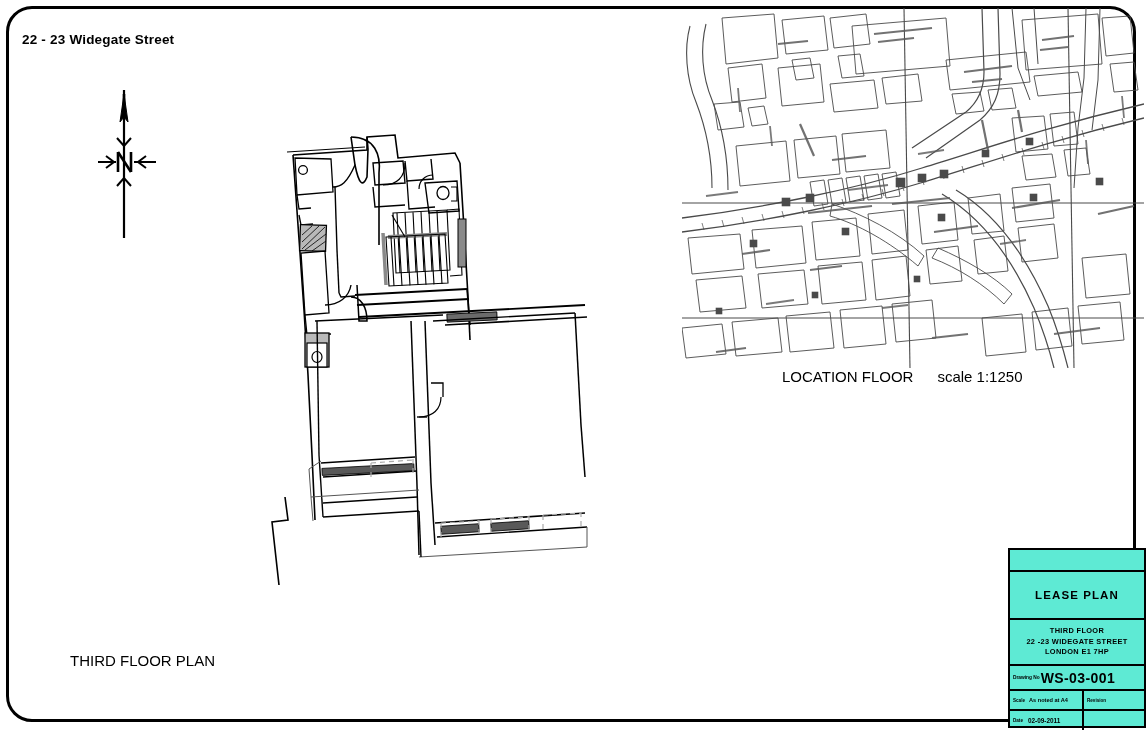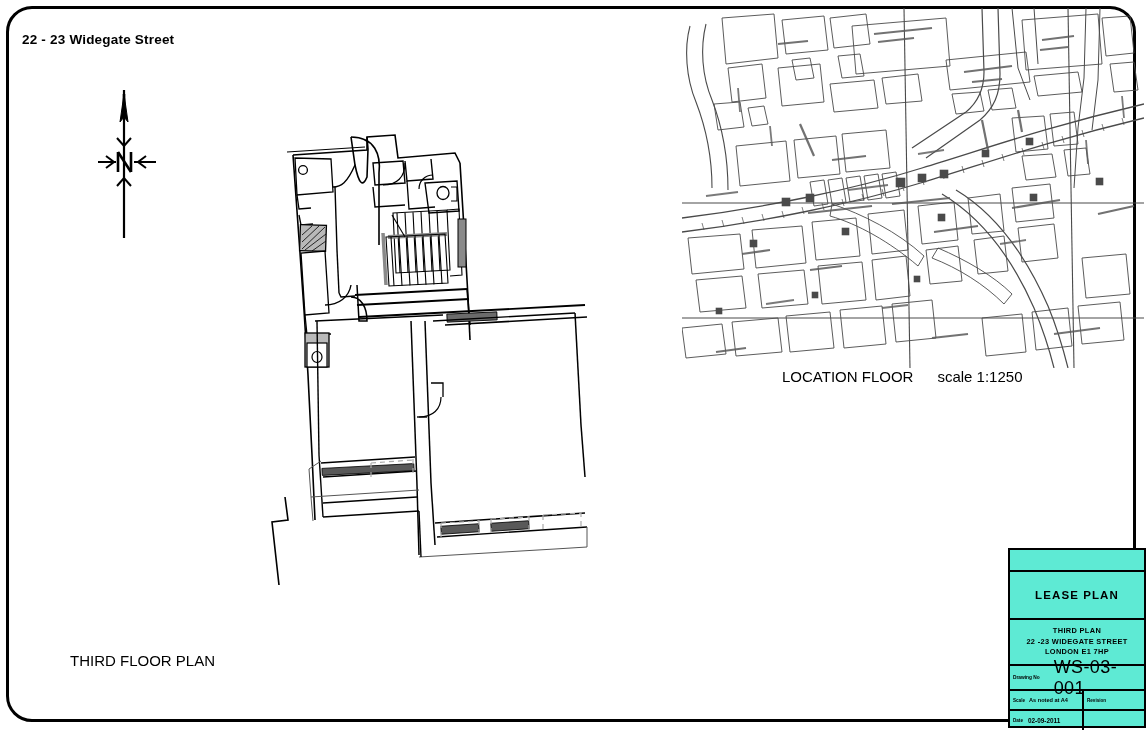--- a/index.html
+++ b/index.html
@@ -36,21 +36,21 @@
       border:2px solid #000;box-sizing:border-box;background:#5eead4;}
   .tb-row{border-bottom:2px solid #000;box-sizing:border-box;position:relative;}
   .tb-r1{height:22px;}
   .tb-r2{height:48px;display:flex;align-items:center;justify-content:center;}
   .tb-r2 .txt{font-size:11.5px;font-weight:bold;letter-spacing:1.1px;}
   .tb-r3{height:46px;display:flex;flex-direction:column;align-items:center;justify-content:center;
       text-align:center;line-height:10.5px;}
   .tb-r3 div{font-size:7.4px;font-weight:bold;letter-spacing:.35px;}
   .tb-r4{height:25px;display:flex;align-items:center;}
   .tb-r4 .lbl{font-size:4.8px;font-weight:bold;margin-left:3px;white-space:nowrap;}
-  .tb-r4 .val{font-size:18px;font-weight:normal;letter-spacing:.4px;margin-left:14px;}
+  .tb-r4 .val{font-size:14px;font-weight:bold;letter-spacing:.4px;margin-left:1px;}
   .tb-r5{height:18px;display:flex;border-bottom:2px solid #000;}
   .tb-r5 .cellA{width:74px;border-right:2px solid #000;display:flex;align-items:center;
       box-sizing:border-box;overflow:hidden;}
   .tb-r5 .cellB{flex:1;display:flex;align-items:center;box-sizing:border-box;}
   .tb-r6{height:19px;display:flex;}
   .tb-r6 .cellA{width:74px;border-right:2px solid #000;display:flex;align-items:center;
       box-sizing:border-box;overflow:hidden;}
   .tb-r6 .cellB{flex:1;}
   .mini-lbl{font-size:4.6px;font-weight:bold;margin-left:3px;white-space:nowrap;}
   .mini-val{font-size:5.6px;font-weight:bold;margin-left:4px;white-space:nowrap;}
@@ -400,21 +400,21 @@
 
     <div class="tb-row tb-r1">
       <span></span>
     </div>
 
     <div class="tb-row tb-r2">
       <span class="txt">LEASE PLAN</span>
     </div>
 
     <div class="tb-row tb-r3">
-      <div>THIRD PLAN</div>
+      <div>THIRD FLOOR</div>
       <div>22 -23 WIDEGATE STREET</div>
       <div>LONDON  E1 7HP</div>
     </div>
 
     <div class="tb-row tb-r4">
       <span class="lbl">Drawing No</span>
       <span class="val">WS-03-001</span>
     </div>
 
     <div class="tb-r5">

